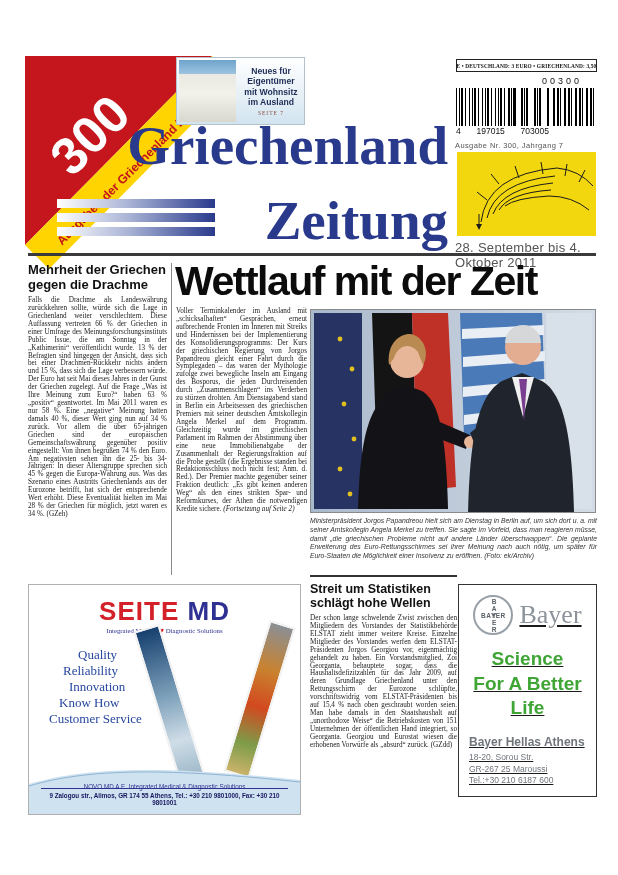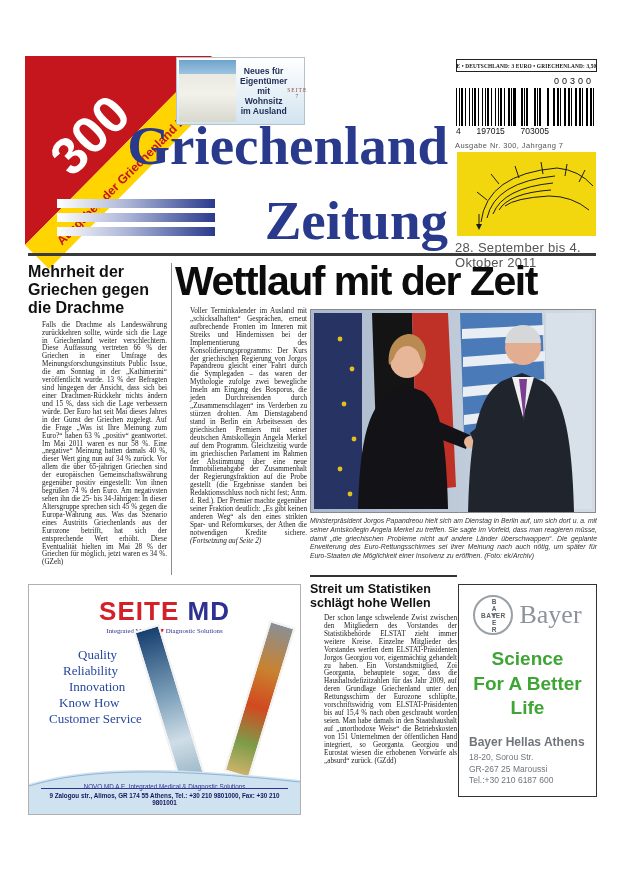--- a/index.html
+++ b/index.html
@@ -10,32 +10,32 @@
   .ribbon{position:absolute;left:12px;top:42px;}
 
   
   .teaser{position:absolute;display:flex;width:129px;height:68px;border:1px solid #b4c2cc;
           background:linear-gradient(180deg,#ffffff 0%,#d2e4f0 100%);box-sizing:border-box;}
   .teaser-1{left:176px;top:57px;}
   .teaser-2{left:317px;top:57px;}
   .teaser-img{width:57px;margin:2px;flex:none;}
   .img-santorini{background:linear-gradient(180deg,#6fa3cc 0%,#9cc3e0 22%,#e9e9e2 22%,#f2f1ea 55%,#d9d8cf 100%);}
   .img-beach{background:linear-gradient(180deg,#b8c8b0 0%,#7d9a6a 18%,#5f7f55 38%,#8ecfcf 38%,#a8dcd8 62%,#e6d6a6 62%,#dfcd9c 100%);}
-  .teaser-right{flex:1;display:flex;flex-direction:row;justify-content:center;align-items:center;
+  .teaser-right{flex:1;display:flex;flex-direction:column;justify-content:center;align-items:center;
                 text-align:center;padding:1px 2px;}
   .teaser-txt{font-family:"Liberation Sans",sans-serif;font-weight:bold;font-size:8.6px;line-height:1.18;color:#1e2c55;}
   .teaser-page{font-family:"Liberation Serif",serif;font-size:5.5px;letter-spacing:1px;color:#8a4a3a;margin-top:3px;}
 
   
   .pricebox{position:absolute;left:456px;top:59px;width:141px;height:13px;border:1px solid #222;
             box-sizing:border-box;display:flex;align-items:center;justify-content:center;overflow:hidden;}
   .pricebox span{font-family:"Liberation Serif",serif;font-weight:bold;font-size:6.5px;white-space:nowrap;
                  transform:scaleX(0.82);letter-spacing:0.2px;color:#111;}
   .barcode{position:absolute;left:456px;top:76px;width:141px;height:58px;}
-  .supp-digits{position:absolute;right:0;top:0;width:46px;text-align:center;
+  .supp-digits{position:absolute;right:12px;top:0;width:46px;text-align:center;
                font-family:"Liberation Sans",sans-serif;font-size:9px;letter-spacing:3px;color:#111;}
   .bars-main{position:absolute;left:0;top:12px;width:93px;height:38px;
     background:repeating-linear-gradient(90deg,#000 0 1.5px,#fff 1.5px 3px,#000 3px 4px,#fff 4px 5px,#000 5px 7.5px,#fff 7.5px 9.5px,#000 9.5px 10.5px,#fff 10.5px 13px);}
   .bars-supp{position:absolute;right:2px;top:12px;width:42px;height:38px;
     background:repeating-linear-gradient(90deg,#000 0 1.5px,#fff 1.5px 4px,#000 4px 6px,#fff 6px 7px,#000 7px 8px,#fff 8px 11px);}
   .main-digits{position:absolute;left:0;top:50px;width:93px;display:flex;justify-content:space-between;
                font-family:"Liberation Sans",sans-serif;font-size:8.5px;color:#111;}
 
   
   .mh-line{position:absolute;left:50px;width:398px;text-align:right;
@@ -47,22 +47,22 @@
   .st-1{top:199px;} .st-2{top:213px;} .st-3{top:227px;}
   .issue-line{position:absolute;left:455px;top:141px;width:142px;font-family:"Liberation Sans",sans-serif;
               font-size:7.5px;letter-spacing:0.4px;color:#555;}
   .logo-yellow{position:absolute;left:457px;top:152px;width:139px;height:84px;background:#f2d70e;}
   .date-line{position:absolute;left:455px;top:240px;width:142px;font-family:"Liberation Sans",sans-serif;
              font-size:13px;letter-spacing:0.3px;color:#555;}
   .mast-rule{position:absolute;left:28px;top:253px;width:568px;height:3px;background:#3a3a3a;}
 
   
   .left-col{position:absolute;left:28px;top:263px;width:139px;}
-  .left-col h2{margin:0;font-family:"Liberation Sans",sans-serif;font-weight:bold;font-size:16px;line-height:1.12;color:#111;}
-  .small-body{margin:5px 0 0 14px;font-family:"Liberation Serif",serif;font-size:7.2px;line-height:1.1;
+  .left-col h2{margin:0;font-family:"Liberation Sans",sans-serif;font-weight:bold;font-size:13px;line-height:1.12;color:#111;}
+  .small-body{margin:5px 0 0 0;font-family:"Liberation Serif",serif;font-size:7.2px;line-height:1.1;
               text-align:justify;color:#222;}
   .v-divider{position:absolute;left:171px;top:263px;width:1px;height:312px;background:#8a8a8a;}
 
   
   .main-headline{position:absolute;left:175px;top:258px;width:422px;margin:0;white-space:nowrap;
                  font-family:"Liberation Sans",sans-serif;font-weight:bold;font-size:41px;letter-spacing:-1.5px;color:#0c0c0c;}
   .main-body{position:absolute;left:176px;top:308px;width:131px;}
   .photo{position:absolute;left:310px;top:309px;}
   .caption{position:absolute;left:310px;top:517px;width:287px;margin:0;
            font-family:"Liberation Sans",sans-serif;font-style:italic;font-size:6.8px;line-height:1.3;
@@ -91,21 +91,21 @@
            background:linear-gradient(180deg,#8a8f94 0%,#c9822f 30%,#d2491f 55%,#7d9c4a 80%,#cbb36a 100%);}
   .novo-wave{position:absolute;left:0;right:0;bottom:0;height:52px;}
   .novo-foot1{position:absolute;left:0;right:0;bottom:24px;text-align:center;
               font-family:"Liberation Sans",sans-serif;font-size:6.3px;color:#2e3192;}
   .novo-foot2{position:absolute;left:12px;right:12px;bottom:8px;text-align:center;
               font-family:"Liberation Sans",sans-serif;font-weight:bold;font-size:6.3px;color:#16165e;
               border-top:1px solid #2e3192;padding-top:3px;}
 
   
   .bayer{position:absolute;left:458px;top:584px;width:139px;height:213px;border:1.5px solid #333;
-         background:#fff;box-sizing:border-box;}
+         background:#fff;box-sizing:border-box;text-decoration:underline;}
   .bayer-logo-row{display:flex;align-items:center;justify-content:center;gap:6px;margin-top:10px;}
   .bayer-cross{width:40px;height:40px;position:relative;border:2px solid #98a0a8;border-radius:50%;box-sizing:border-box;flex:none;}
   .bc-h{position:absolute;left:0;right:0;top:50%;transform:translateY(-50%);text-align:center;
         font-family:"Liberation Sans",sans-serif;font-weight:bold;font-size:6.5px;letter-spacing:0.5px;color:#5a6068;}
   .bc-v{position:absolute;top:1px;bottom:1px;left:50%;transform:translateX(-50%);
         writing-mode:vertical-lr;text-orientation:upright;display:flex;align-items:center;justify-content:center;
         font-family:"Liberation Sans",sans-serif;font-weight:bold;font-size:6.5px;color:#5a6068;line-height:1;}
   .bayer-word{font-family:"Liberation Serif",serif;font-size:26px;color:#8d939b;}
   .bayer-green{text-align:center;color:#3fa535;font-family:"Liberation Sans",sans-serif;font-weight:bold;
                font-size:19px;line-height:1.3;margin-top:12px;}

